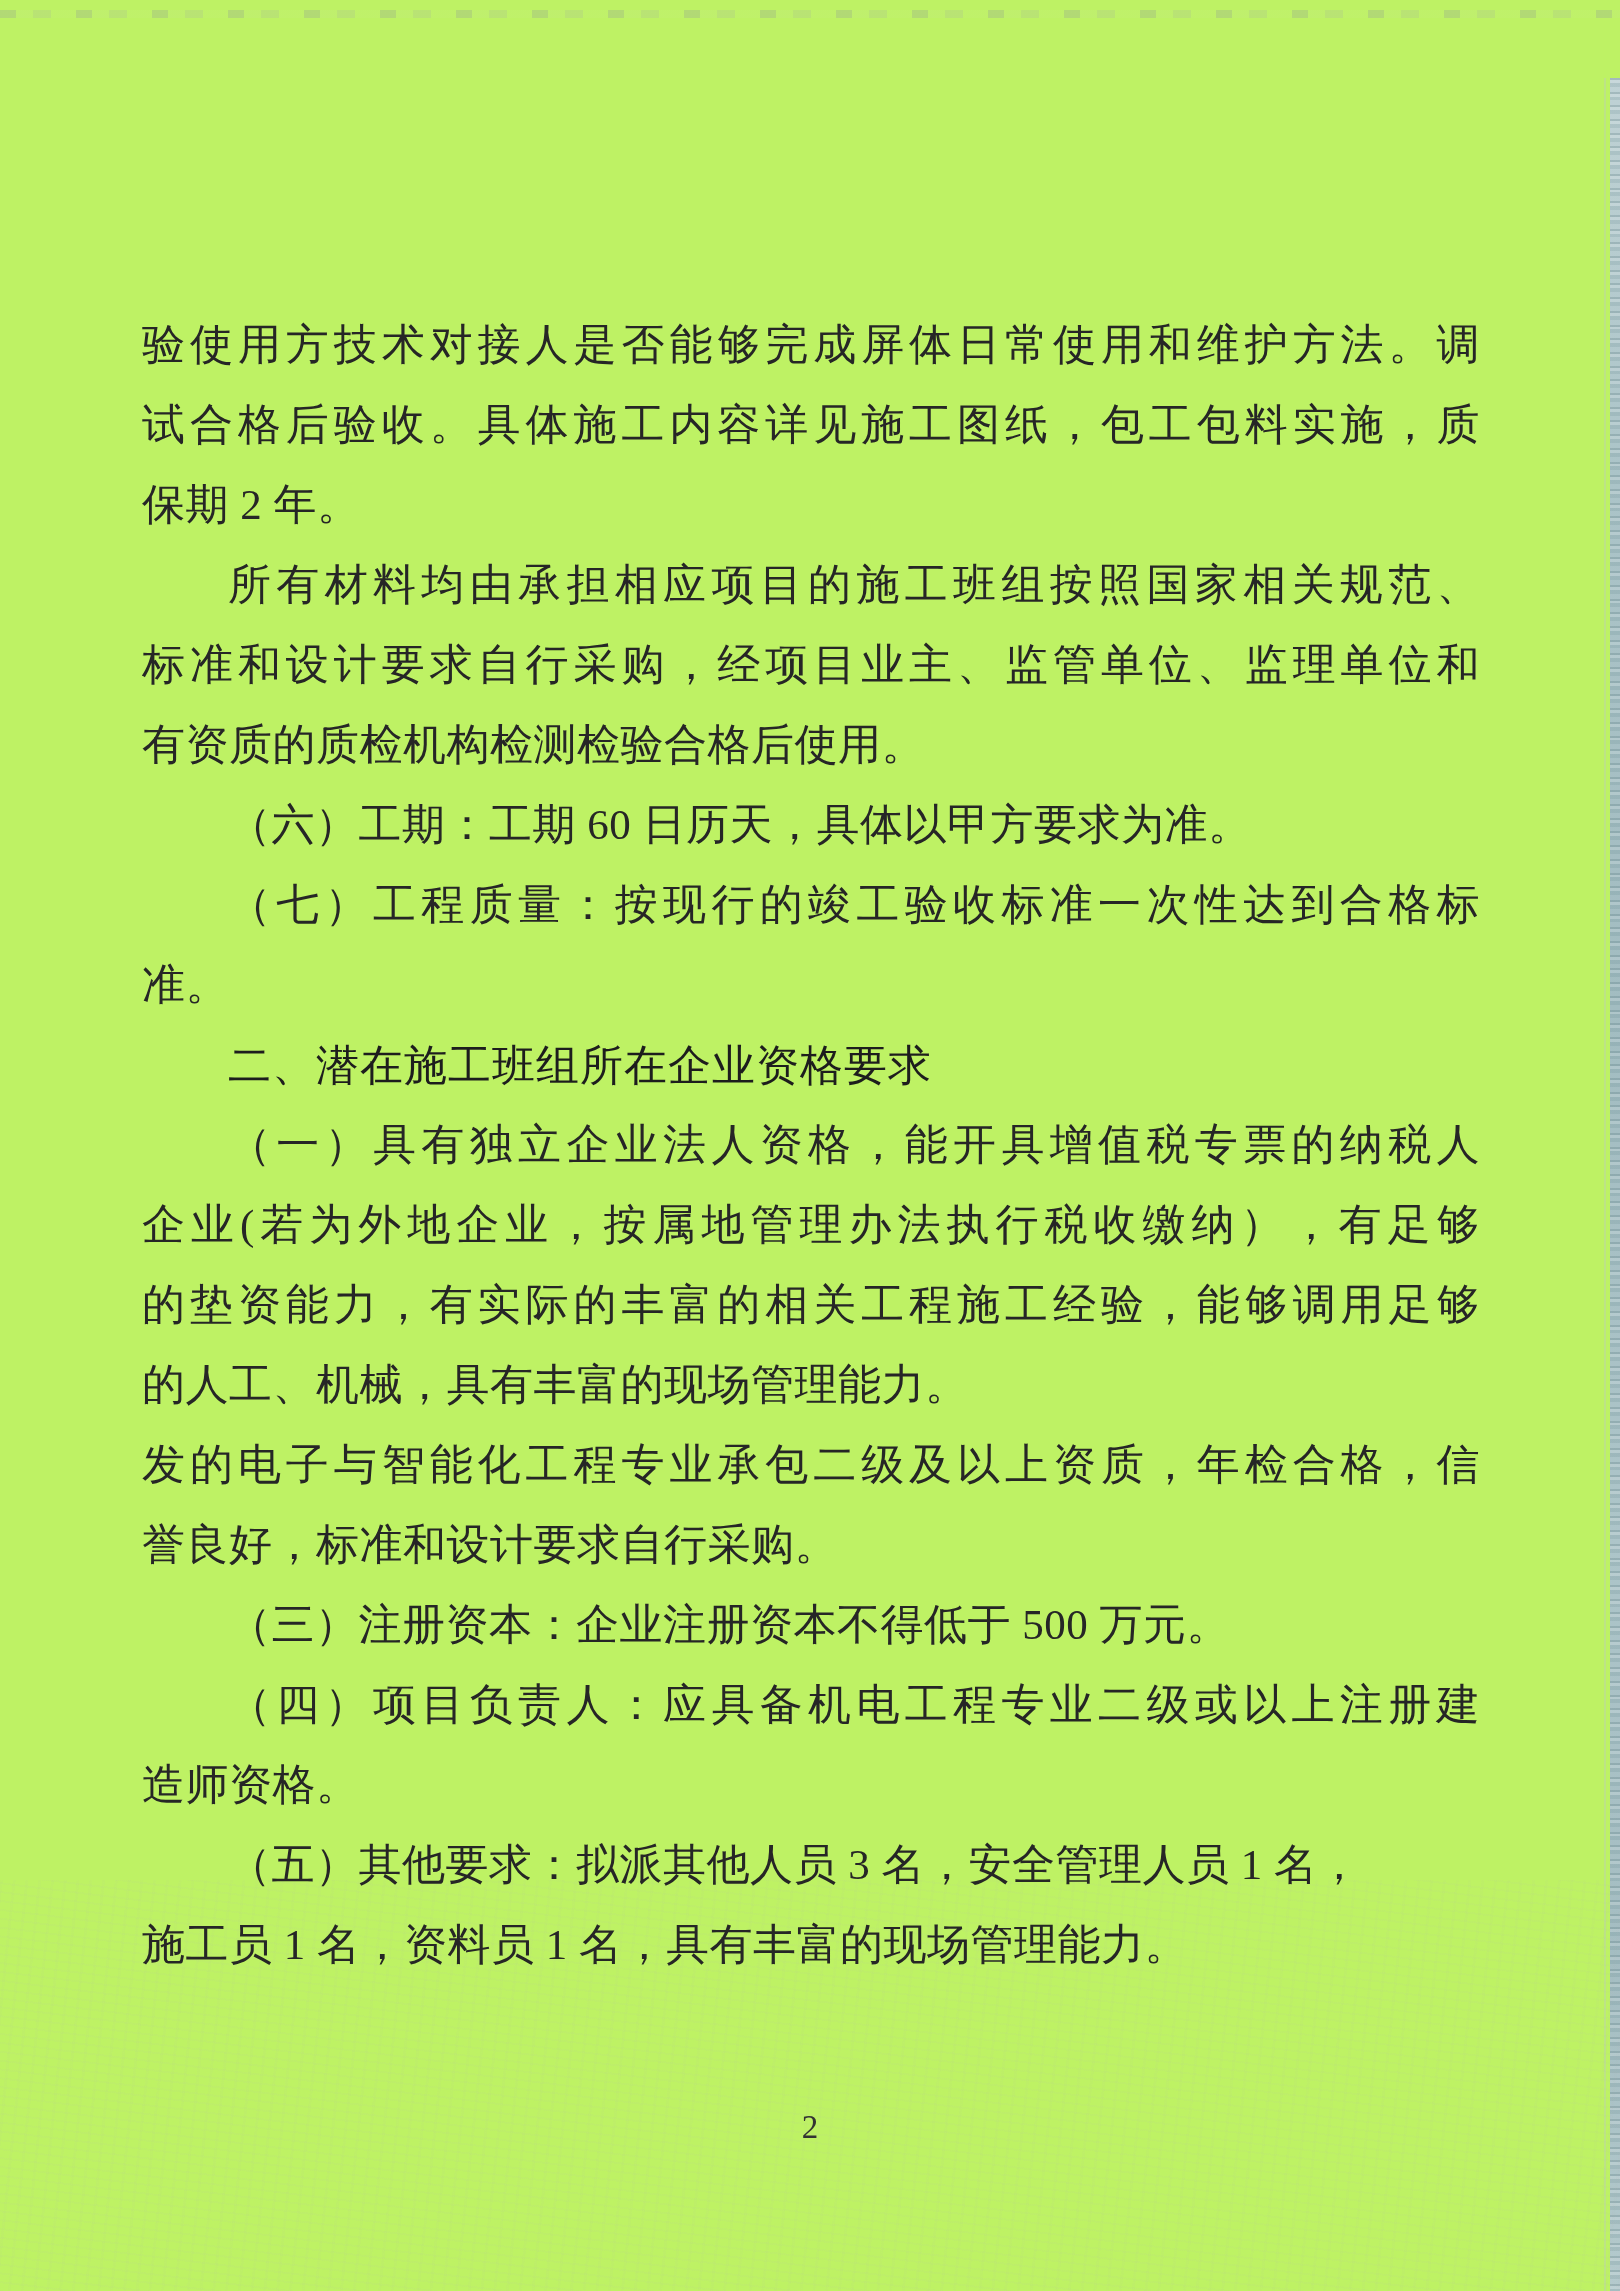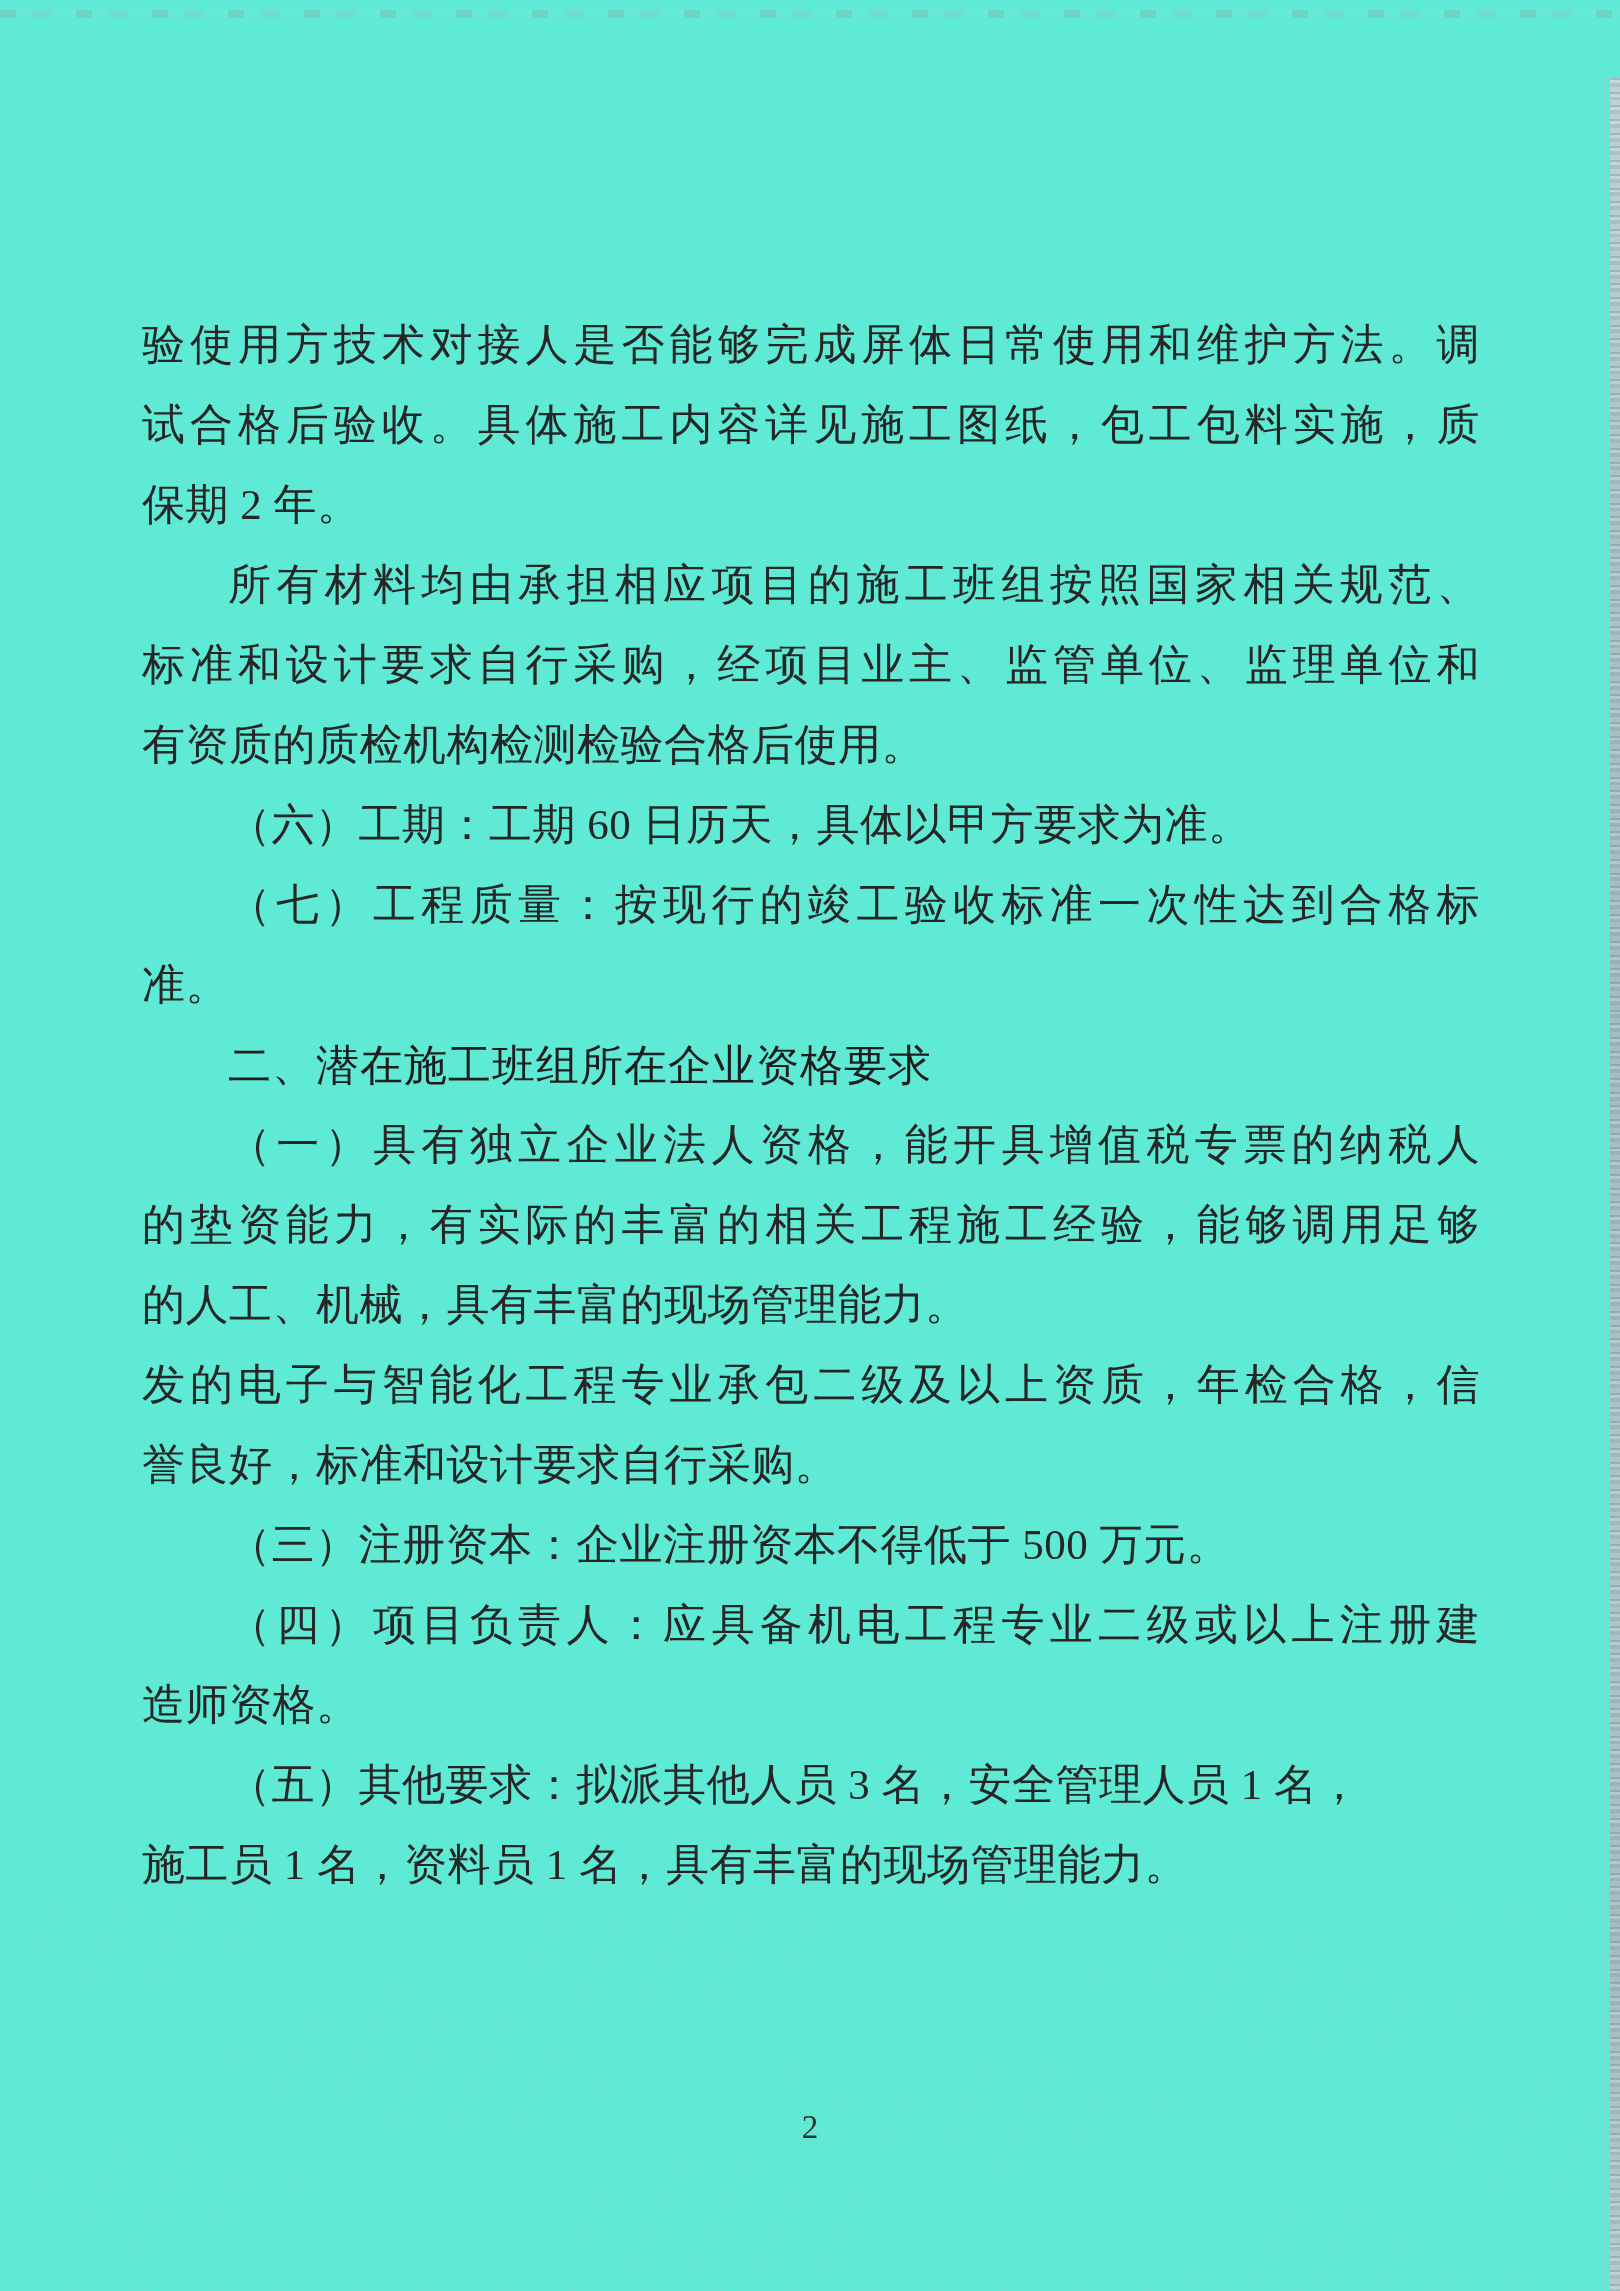--- a/index.html
+++ b/index.html
@@ -4,21 +4,21 @@
 <style>
   html, body {
     margin: 0;
     padding: 0;
     background: #ffffff;
   }
   .page {
     position: relative;
     width: 1620px;
     height: 2292px;
-    background: #5eead4;
+    background: #bef264;
     overflow: hidden;
     font-family: "Liberation Serif", "DejaVu Serif", serif;
     color: #222222;
   }
   
   .top-streak {
     position: absolute;
     top: 9.8px;
     left: 0;
     width: 1620px;
@@ -124,20 +124,21 @@
     <div class="line full">试合格后验收。具体施工内容详见施工图纸，包工包料实施，质</div>
     <div class="line">保期 2 年。</div>
     <div class="line full indent">所有材料均由承担相应项目的施工班组按照国家相关规范、</div>
     <div class="line full">标准和设计要求自行采购，经项目业主、监管单位、监理单位和</div>
     <div class="line">有资质的质检机构检测检验合格后使用。</div>
     <div class="line indent">（六）工期：工期 60 日历天，具体以甲方要求为准。</div>
     <div class="line full indent">（七）工程质量：按现行的竣工验收标准一次性达到合格标</div>
     <div class="line">准。</div>
     <div class="line indent heading">二、潜在施工班组所在企业资格要求</div>
     <div class="line full indent">（一）具有独立企业法人资格，能开具增值税专票的纳税人</div>
+    <div class="line full">企业(若为外地企业，按属地管理办法执行税收缴纳），有足够</div>
     <div class="line full">的垫资能力，有实际的丰富的相关工程施工经验，能够调用足够</div>
     <div class="line">的人工、机械，具有丰富的现场管理能力。</div>
     <div class="line full">发的电子与智能化工程专业承包二级及以上资质，年检合格，信</div>
     <div class="line">誉良好，标准和设计要求自行采购。</div>
     <div class="line indent">（三）注册资本：企业注册资本不得低于 500 万元。</div>
     <div class="line full indent">（四）项目负责人：应具备机电工程专业二级或以上注册建</div>
     <div class="line">造师资格。</div>
     <div class="line indent">（五）其他要求：拟派其他人员 3 名，安全管理人员 1 名，</div>
     <div class="line">施工员 1 名，资料员 1 名，具有丰富的现场管理能力。</div>
   </div>

